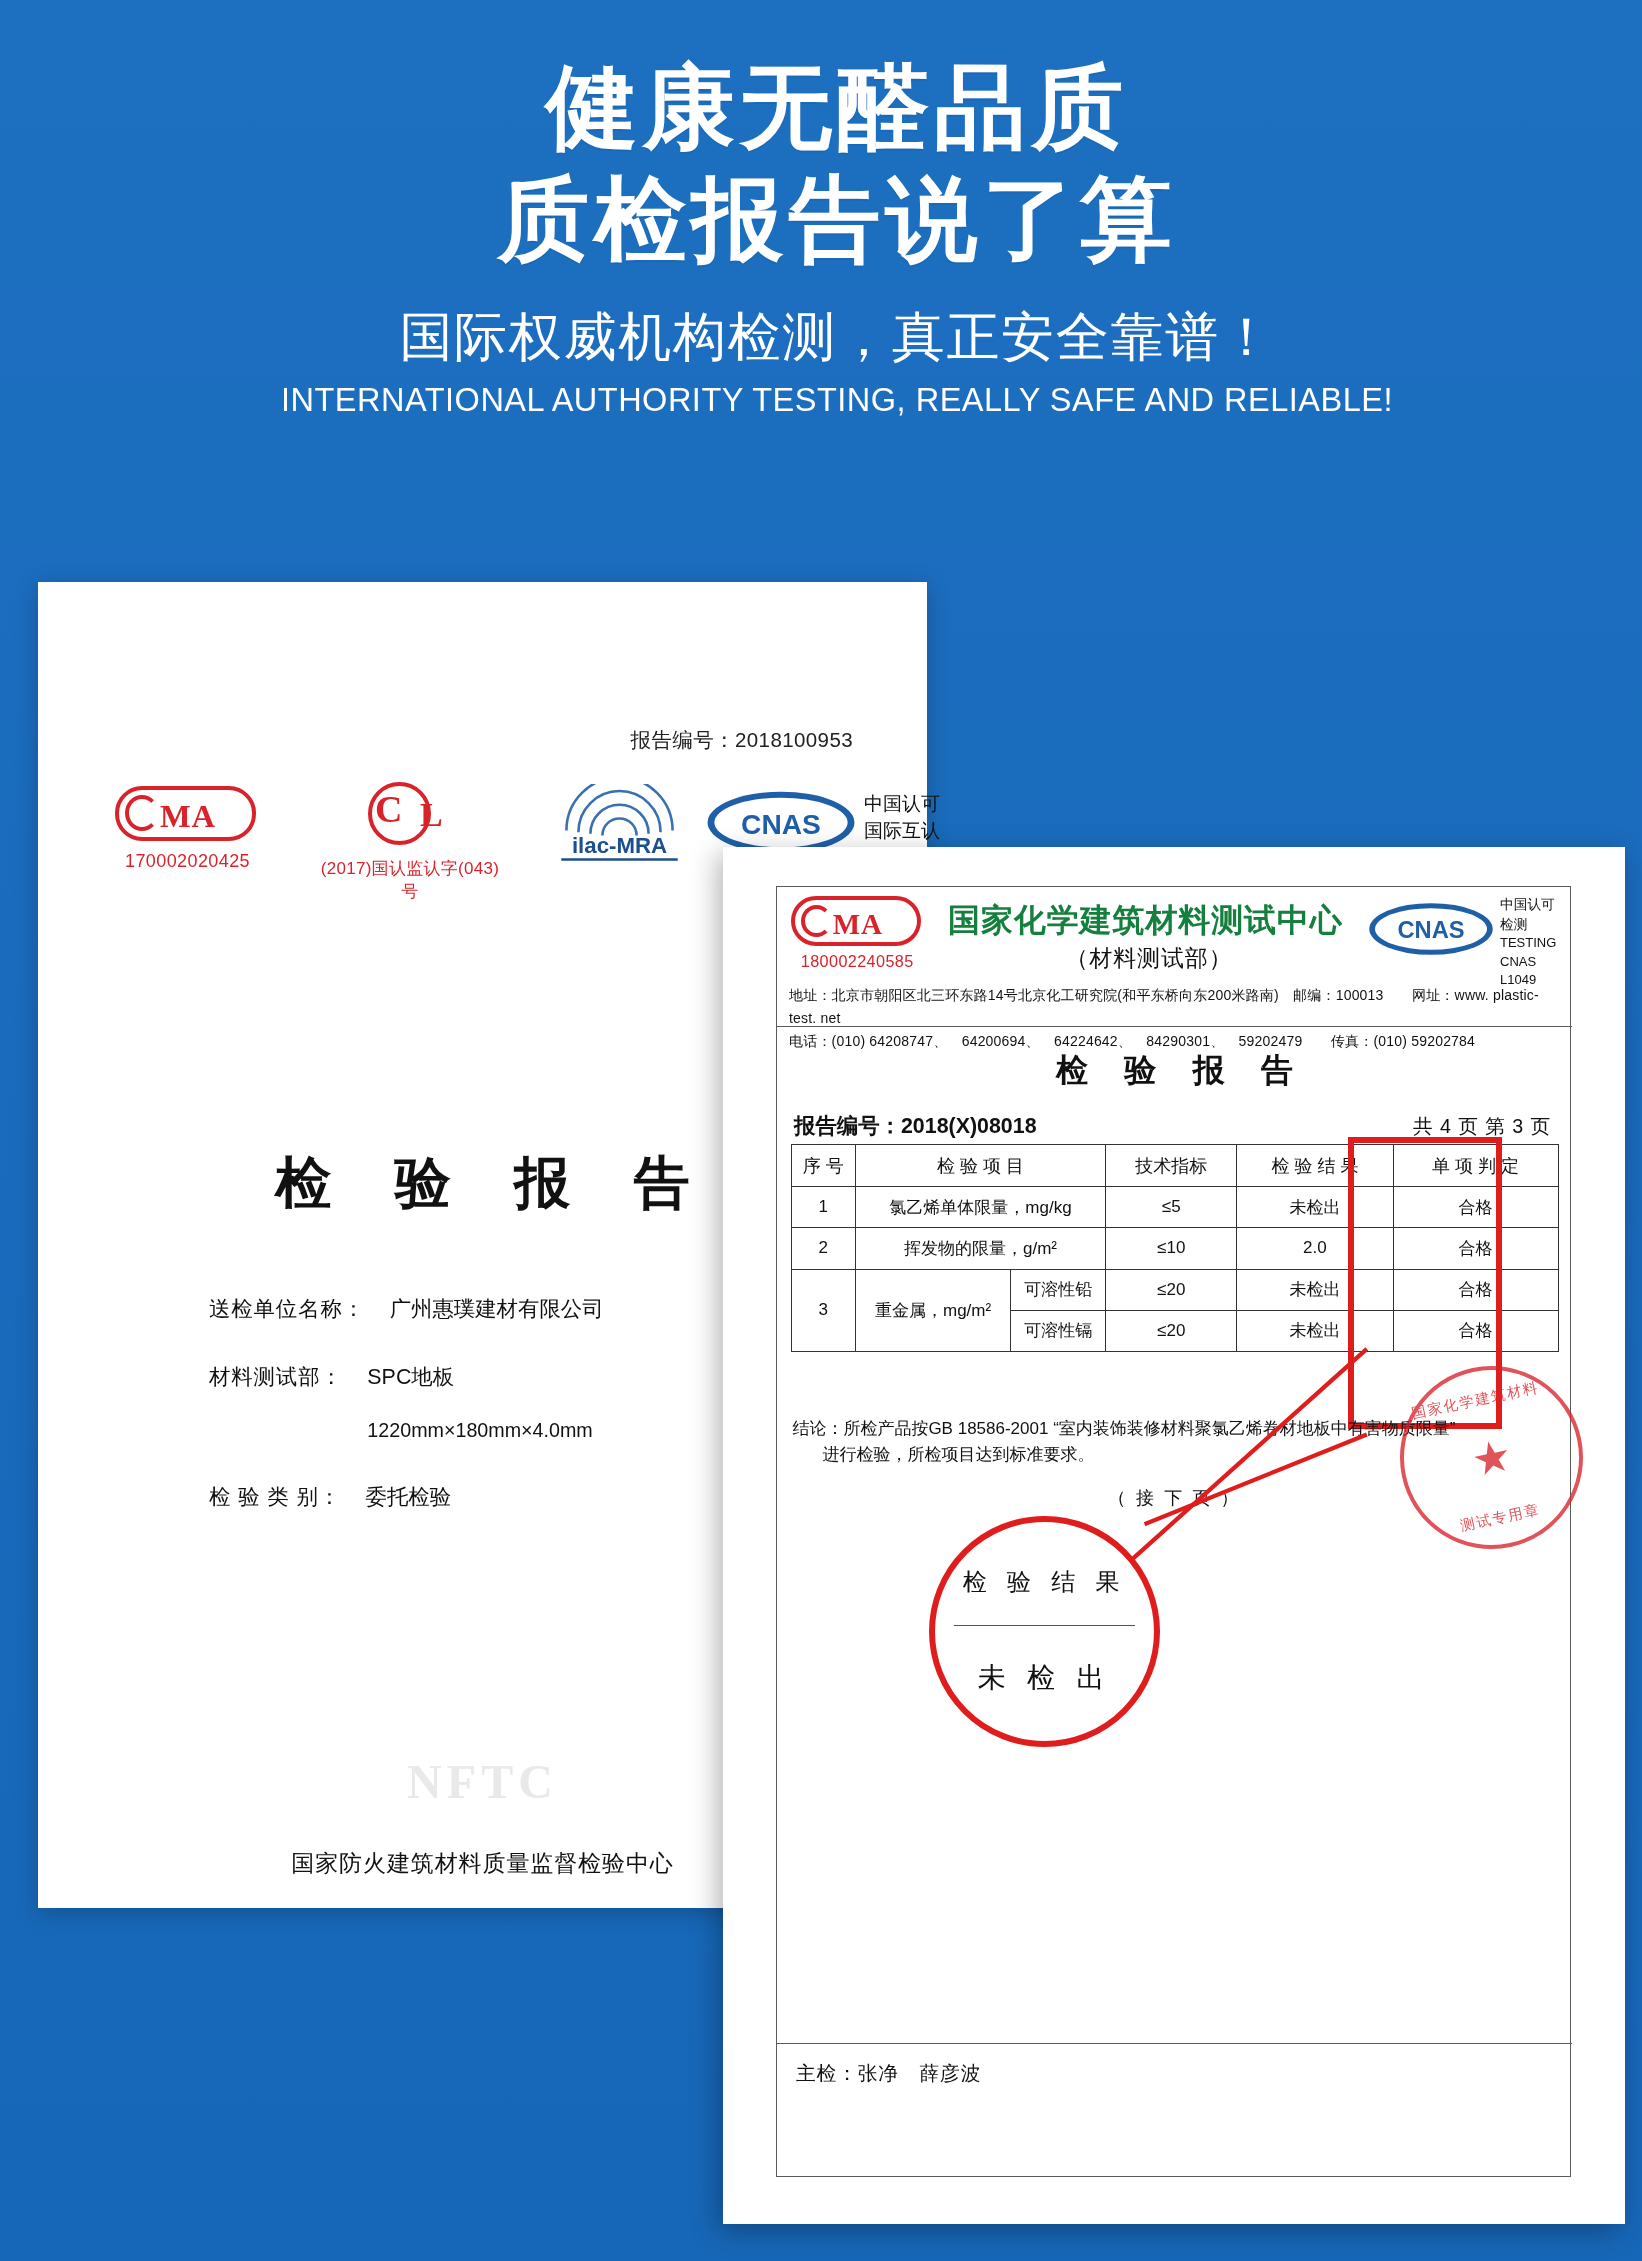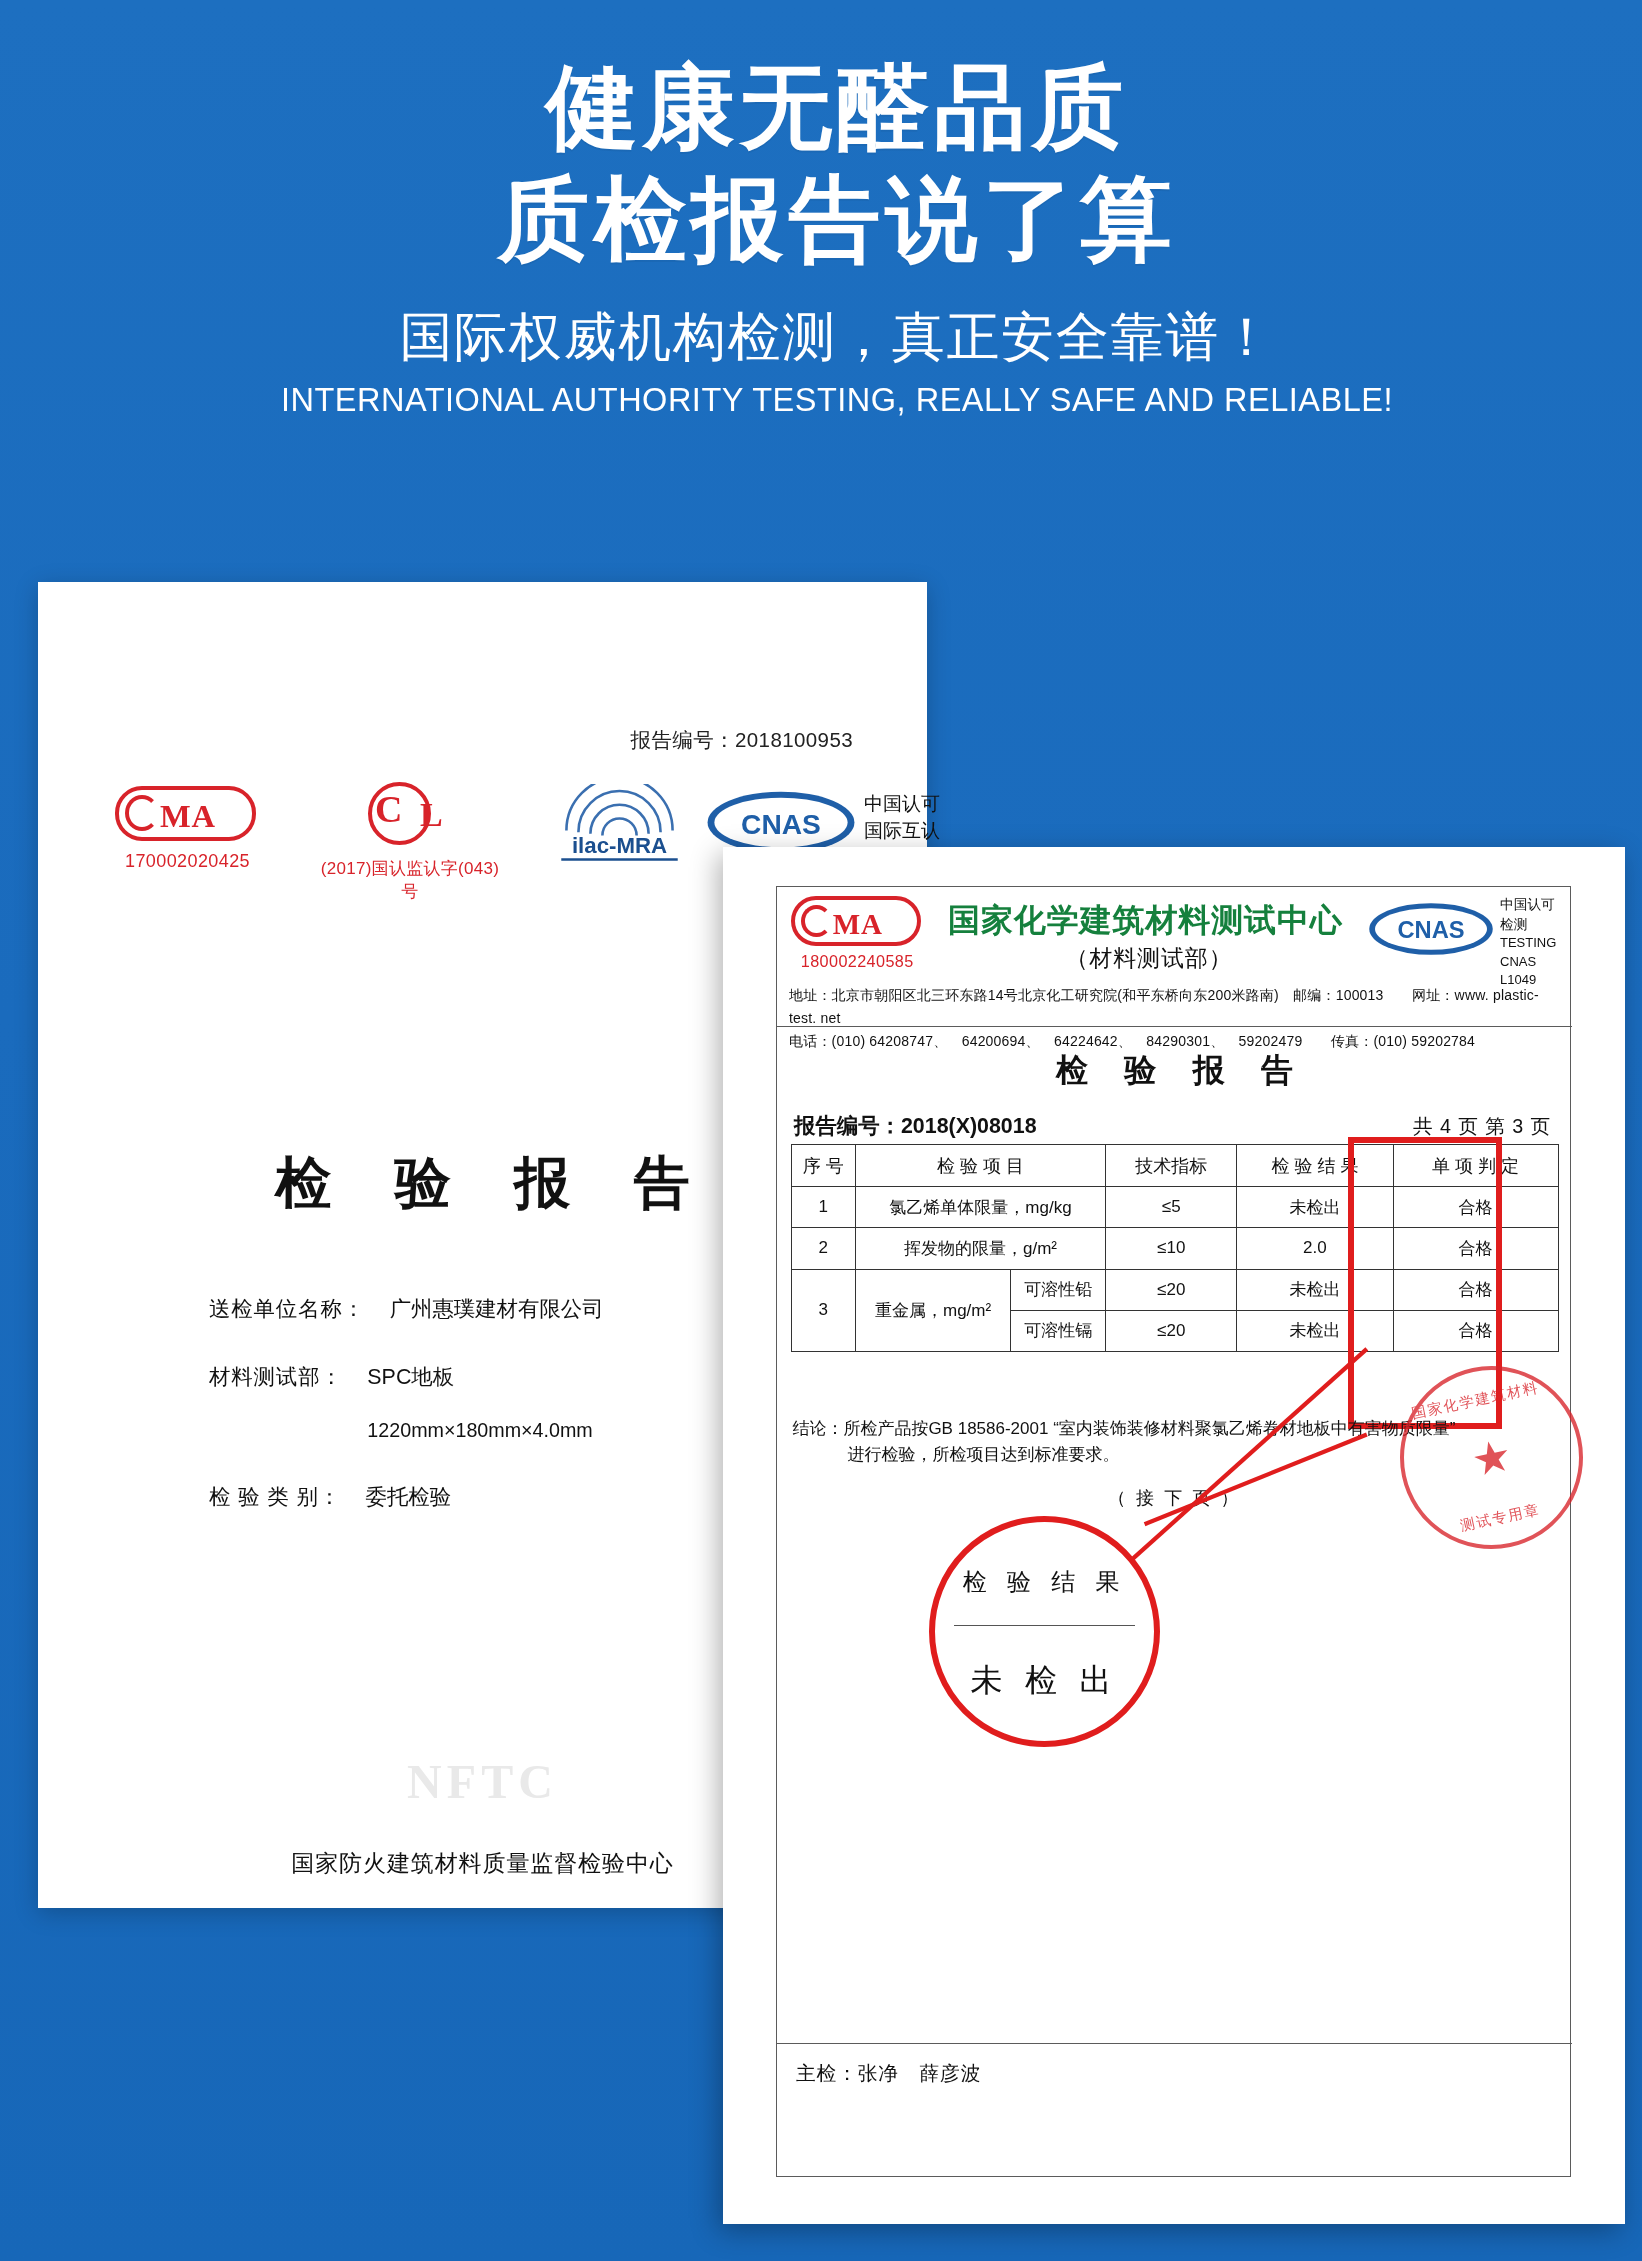--- a/index.html
+++ b/index.html
@@ -394,21 +394,21 @@
 
   .c2-conclusion {
     position: absolute;
     left: 15.4px;
     top: 529px;
     width: 766px;
     font-size: 17px;
     color: #111;
     line-height: 1.55;
   }
-  .c2-conclusion .indent { display:block; margin-left: 55px; }
+  .c2-conclusion .indent { display:block; margin-left: 30px; }
   .c2-next {
     position: absolute;
     left: 0;
     top: 599px;
     width: 795px;
     text-align: center;
     font-size: 18px;
     color: #111;
     letter-spacing: 2.6px;
   }
@@ -450,21 +450,21 @@
     position: absolute;
     left: 19px; top: 103px;
     width: 181px;
     border-top: 1.7px solid #555;
   }
   .mag-bot {
     position: absolute;
     left: 0; top: 137px;
     width: 219px;
     text-align: center;
-    font-size: 32px;
+    font-size: 28px;
     letter-spacing: 6.8px;
     color: #111;
   }
   .mag-line {
     position: absolute;
     left: 0; top: 0;
     width: 795px;
     height: 864px;
     pointer-events: none;
   }

